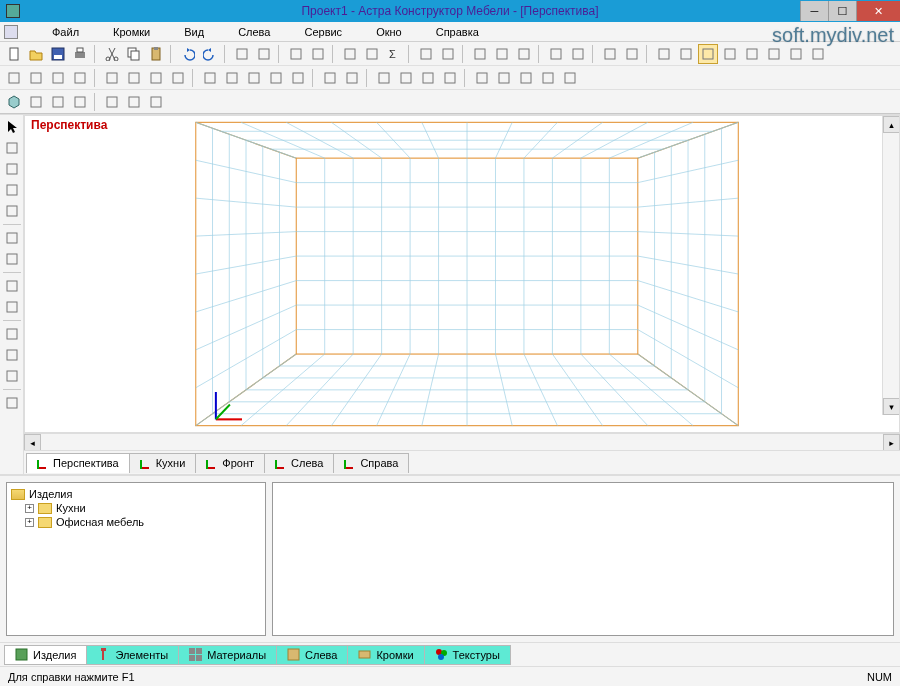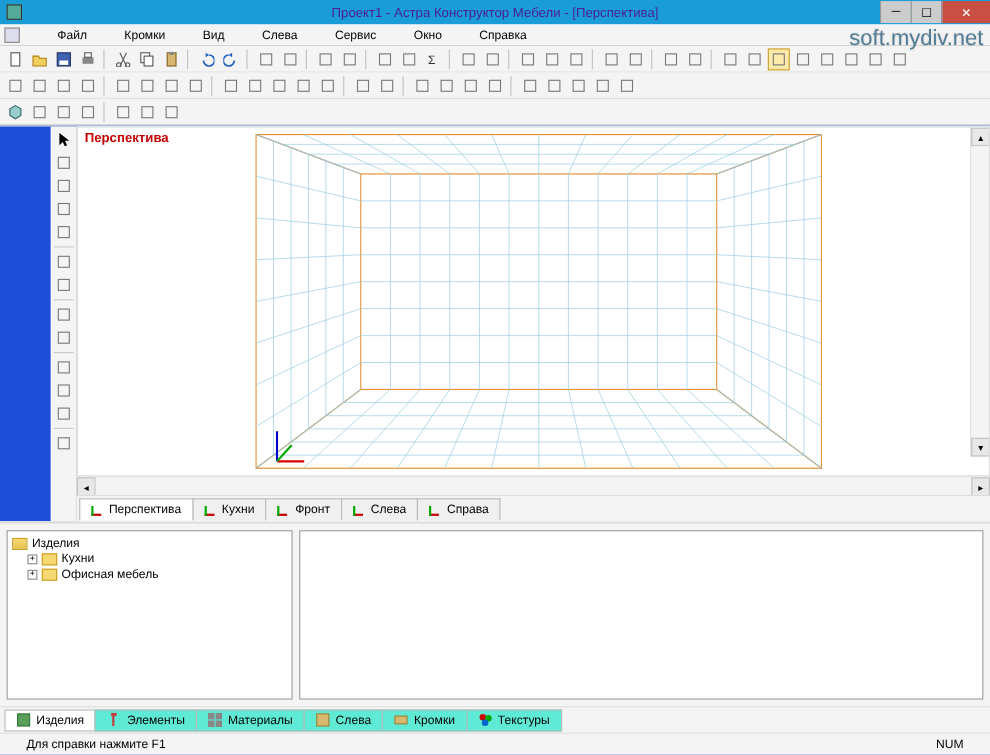--- a/index.html
+++ b/index.html
@@ -12,21 +12,21 @@
 .title-bar .ctrl.close { background: #c94f45; color: #fff; width: 44px; }
 .watermark { position: absolute; right: 6px; top: 24px; color: #0c4a6e; font-size: 20px; opacity: .7; font-family: Arial; pointer-events: none; text-shadow: 0 0 2px rgba(0,0,0,.3); z-index: 100; }
 .menu-bar { height: 20px; background: #f4f4f4; border-bottom: 1px solid #d0d0d0; display: flex; align-items: center; padding-left: 4px; gap: 18px; }
 .menu-bar .mdi { width: 14px; height: 14px; border: 1px solid #888; margin-right: 8px; background: #dde; }
 .menu-item { padding: 2px 8px; cursor: pointer; }
 .toolbar { height: 24px; background: #f4f4f4; border-bottom: 1px solid #e0e0e0; display: flex; align-items: center; padding: 0 4px; gap: 2px; }
 .tb-btn { width: 20px; height: 20px; display: flex; align-items: center; justify-content: center; cursor: pointer; border: 1px solid transparent; }
 .tb-btn.selected { border-color: #c9a030; background: #fde9a8; }
 .tb-sep { width: 4px; height: 18px; border-left: 1px solid #c0c0c0; margin: 0 2px; }
 .ic { width: 14px; height: 14px; }
-.main { flex: 1; display: flex; background: #1d4ed8; border-top: 1px solid #ddd; min-height: 0; padding-left: 46px; }
+.main { flex: 1; display: flex; background: #fde047; border-top: 1px solid #ddd; min-height: 0; }
 .left-toolbar { width: 24px; background: #f4f4f4; border-right: 1px solid #ddd; display: flex; flex-direction: column; padding: 2px 0; gap: 1px; }
 .lt-btn { width: 22px; height: 20px; display: flex; align-items: center; justify-content: center; cursor: pointer; margin: 0 auto; border: 1px solid transparent; }
 .lt-sep { width: 18px; border-top: 1px solid #c8c8c8; margin: 2px auto; }
 .viewport-area { flex: 1; display: flex; flex-direction: column; background: #fff; position: relative; min-height: 0; }
 .view-label { position: absolute; left: 6px; top: 2px; color: #c40000; font-weight: bold; font-size: 12px; z-index: 5; }
 .canvas-wrap { flex: 1; background: #fff; position: relative; overflow: hidden; border: 1px solid #ddd; }
 .canvas-wrap svg { width: 100%; height: 100%; }
 .scrollbar-h { height: 17px; background: #f0f0f0; border-top: 1px solid #ddd; display: flex; }
 .sb-btn { width: 17px; height: 17px; background: #e8e8e8; border: 1px solid #c0c0c0; display:flex; align-items:center; justify-content:center; cursor:pointer; font-size: 9px; }
 .sb-track { flex: 1; background: #f4f4f4; }
@@ -43,21 +43,21 @@
 .content-pane { flex: 1; }
 .tree-node { display: flex; align-items: center; gap: 4px; padding: 1px 0; }
 .tree-node.lvl1 { padding-left: 14px; }
 .exp { width: 9px; height: 9px; border: 1px solid #888; display:inline-flex; align-items:center; justify-content:center; font-size: 8px; line-height:1; cursor:pointer; }
 .folder { width: 14px; height: 11px; background: #f5d872; border: 1px solid #caa020; }
 .folder.open { background: linear-gradient(#f5d872, #e6c050); }
 .bottom-tabs { height: 24px; background: #f4f4f4; border-top: 1px solid #ddd; display: flex; align-items: center; padding-left: 4px; }
 .btab { height: 20px; padding: 2px 10px; border: 1px solid #b8b8b8; background: #5eead4; display: flex; align-items: center; gap: 5px; cursor:pointer; margin-right:-1px; }
 .btab.active { background: #fff; }
 .btab .bi { width: 13px; height: 13px; }
-.status-bar { height: 20px; background: #f4f4f4; border-top: 1px solid #ddd; display: flex; align-items: center; padding: 0 24px; justify-content: space-between; }
+.status-bar { height: 20px; background: #f4f4f4; border-top: 1px solid #ddd; display: flex; align-items: center; padding: 0 8px; justify-content: space-between; }
 </style>
 </head>
 <body>
 
 <div class="title-bar">
   <span class="app-icon"></span>
   <span class="title-text">Проект1 - Астра Конструктор Мебели - [Перспектива]</span>
   <div class="controls">
     <div class="ctrl">─</div>
     <div class="ctrl">☐</div>

